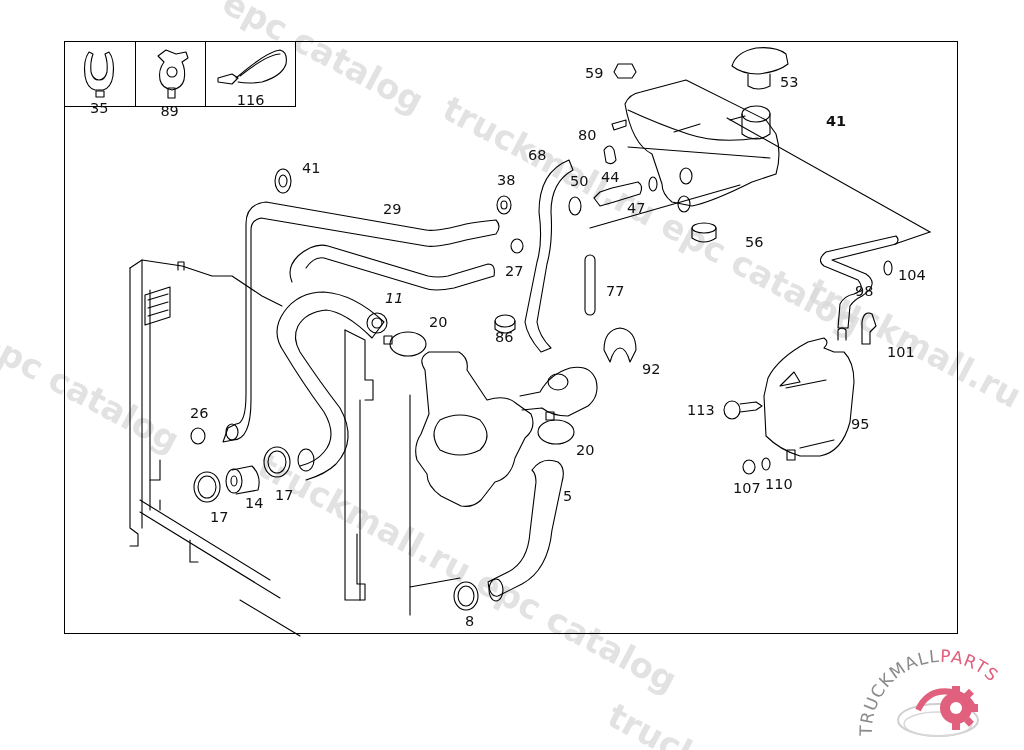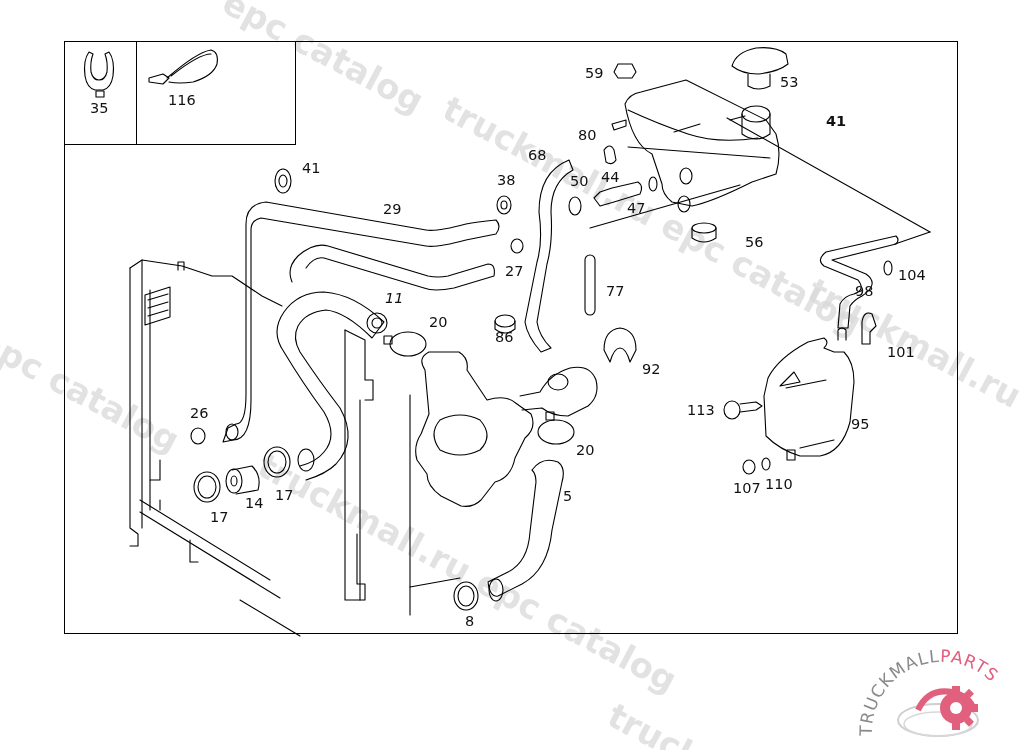--- a/index.html
+++ b/index.html
@@ -1,19 +1,19 @@
 <!DOCTYPE html>
 <html><head>
 <meta charset="utf-8">
 <style>
   html, body { margin: 0; padding: 0; background: #ffffff; }
   body { width: 1024px; height: 750px; position: relative; overflow: hidden; font-family: "DejaVu Sans", sans-serif; }
   #stage { position: absolute; left: 0; top: 0; width: 1024px; height: 750px; }
   .frame { position: absolute; left: 64px; top: 41px; width: 894px; height: 593px; border: 1.5px solid #000; box-sizing: border-box; }
-  .inset { position: absolute; left: 64px; top: 41px; width: 232px; height: 104px; border: 1.5px solid #000; box-sizing: border-box; display: flex; }
+  .inset { position: absolute; left: 64px; top: 41px; width: 232px; height: 66px; border: 1.5px solid #000; box-sizing: border-box; display: flex; }
   .inset-cell { border-right: 1.5px solid #000; position: relative; box-sizing: border-box; }
   .inset-cell:last-child { border-right: none; }
   .lbl { position: absolute; font-size: 14.5px; color: #111; line-height: 1; white-space: nowrap; font-family: "DejaVu Sans", sans-serif; }
   .inset .lbl { font-size: 14.5px; }
   svg.draw { position: absolute; left: 0; top: 0; }
   svg.draw path, svg.draw line, svg.draw ellipse, svg.draw rect, svg.draw circle, svg.draw polyline, svg.draw polygon { fill: none; stroke: #000; stroke-width: 1.1; stroke-linejoin: round; stroke-linecap: round; }
   .wm { position: absolute; color: #d9d9d9; font-size: 34px; font-weight: bold; white-space: nowrap; transform-origin: left top; opacity: 0.75; font-family: "DejaVu Sans", sans-serif; }
   .logo { position: absolute; left: 852px; top: 648px; width: 172px; height: 102px; }
   .logo-text { font-family: "DejaVu Sans", sans-serif; font-size: 17px; letter-spacing: 1px; }
 </style>
@@ -31,20 +31,28 @@
 
   <div class="frame"></div>
 
   <div class="inset">
     <div class="inset-cell" style="width:72px;">
       <svg class="draw" width="72" height="85">
         <path d="M24 10 q-6 8 -4 24 q2 12 10 14 l8 0 q8 -2 10 -14 q2 -16 -4 -24 l-4 2 q3 8 2 18 q-2 8 -8 8 q-6 0 -8 -8 q-1 -10 2 -18 z"></path>
         <rect x="31" y="49" width="8" height="6"></rect>
       </svg>
       <span class="lbl" style="left:25px; top:59px;">35</span>
+    </div>
+    <div class="inset-cell" style="width:70px;">
+      <svg class="draw" width="70" height="85">
+        <path d="M22 14 l8 -6 l10 4 l10 -2 l2 6 l-6 4 q4 8 2 18 q-2 8 -12 10 q-10 -2 -12 -10 q-2 -10 4 -18 z"></path>
+        <circle cx="36" cy="30" r="5"></circle>
+        <rect x="32" y="46" width="7" height="10"></rect>
+      </svg>
+      <span class="lbl" style="left:24px; top:62px;">89</span>
     </div>
     <div class="inset-cell" style="width:90px;">
       <svg class="draw" width="90" height="85">
         <path d="M12 36 l14 -4 l6 4 l-6 6 l-14 -2 z"></path>
         <path d="M30 36 q30 -26 44 -28 q8 2 6 14 q-4 12 -24 18 q-14 2 -24 0"></path>
         <path d="M34 34 q28 -22 40 -22"></path>
       </svg>
       <span class="lbl" style="left:31px; top:51px;">116</span>
     </div>
   </div>

